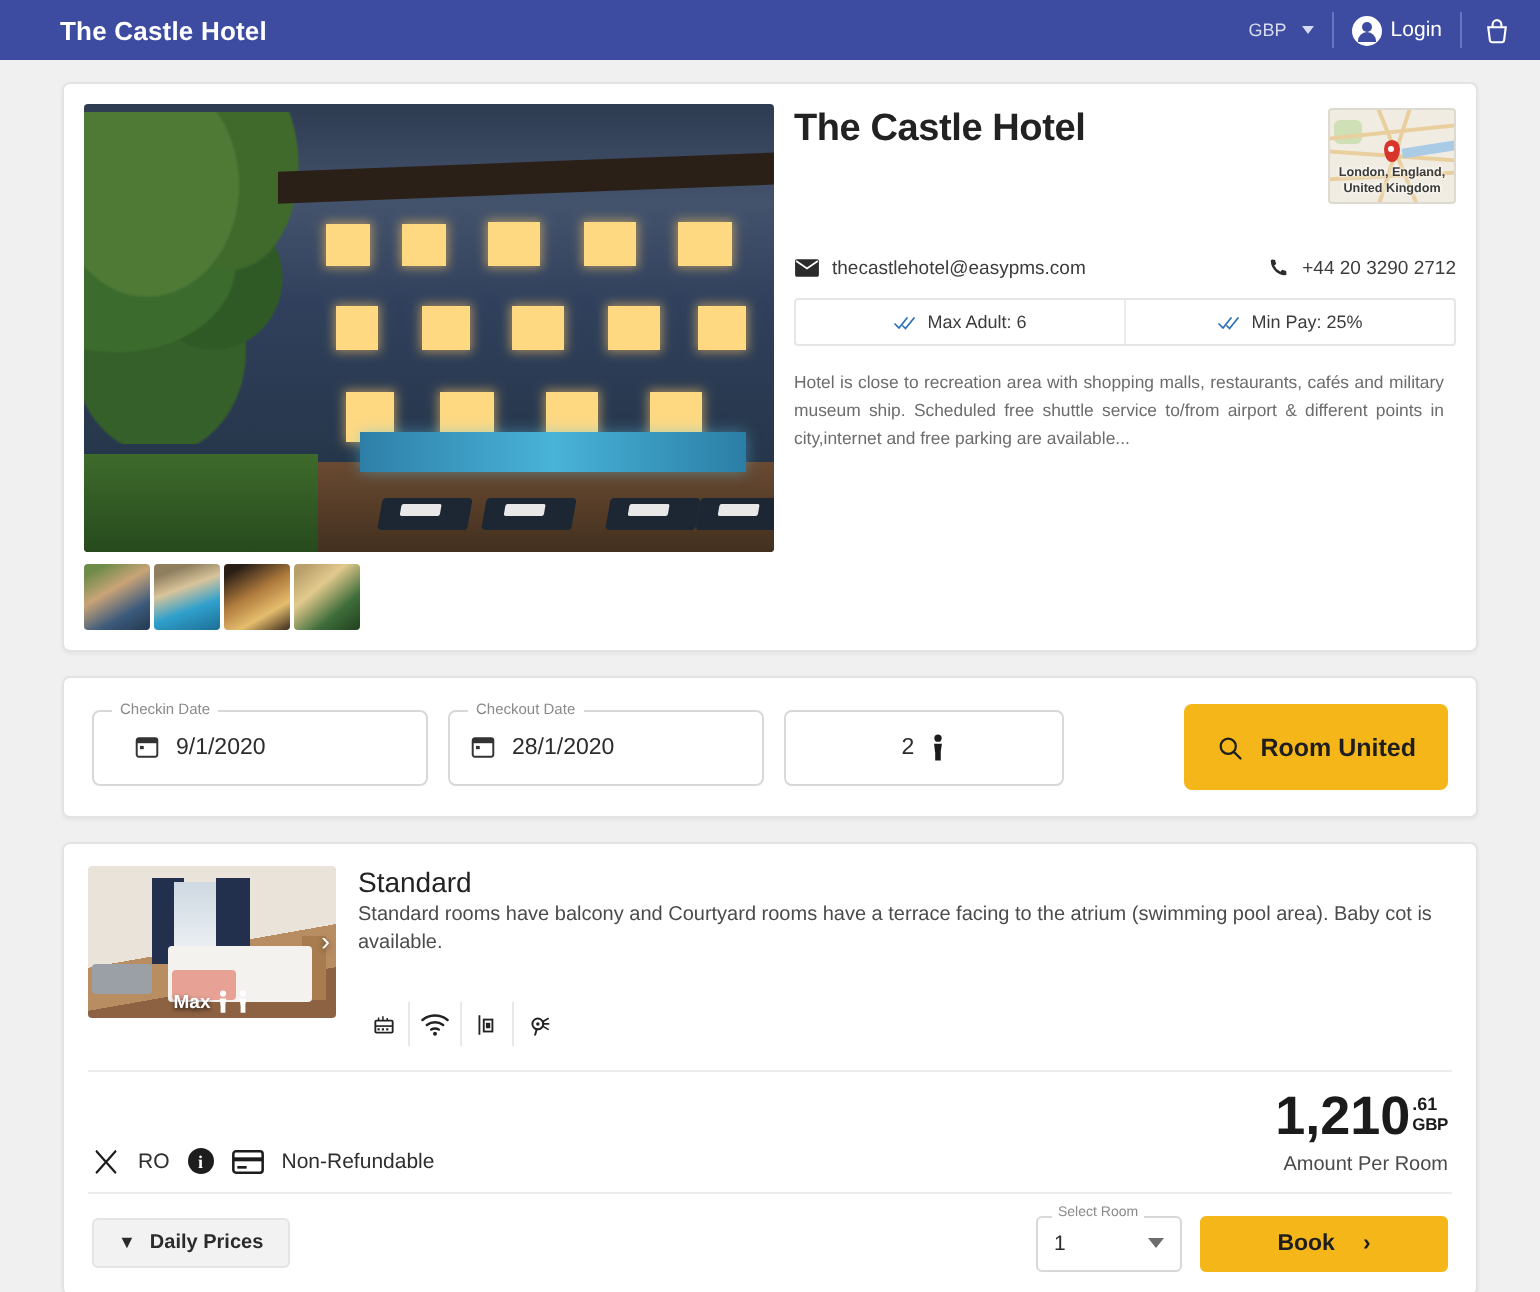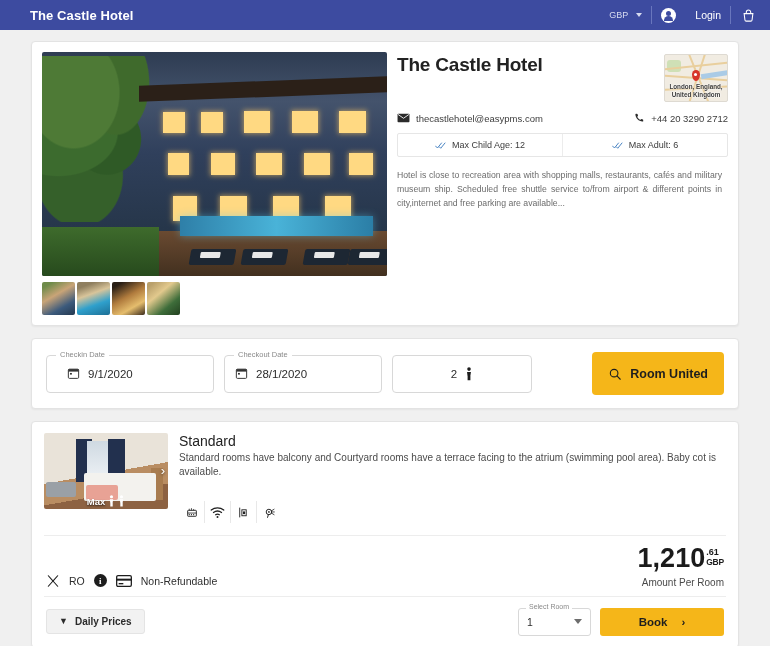--- a/index.html
+++ b/index.html
@@ -27,21 +27,21 @@
     font-size: 9px; color: #d7dbf0; padding-right: 9px;
   }
   .caret-d {
     width: 0; height: 0;
     border-left: 3.5px solid transparent;
     border-right: 3.5px solid transparent;
     border-top: 4px solid #d7dbf0;
   }
   .divider-v { width: 1px; height: 18px; background: #6976bd; }
   .login {
-    display: flex; align-items: center; gap: 19px;
+    display: flex; align-items: center; gap: 4px;
     font-size: 10.5px; padding: 0 9px; color: #fff;
   }
   .acct-icon {
     width: 15px; height: 15px; border-radius: 50%;
     background: #fff; position: relative; flex: none;
   }
   .acct-icon::before {
     content: ""; position: absolute; width: 5px; height: 5px;
     border-radius: 50%; background: #3d4ba0; left: 5px; top: 3px;
   }
@@ -154,21 +154,21 @@
     width: 3px; height: 3px; border-radius: 50%; background: #fff;
   }
   .map-label {
     position: absolute; left: 0; right: 0; bottom: 2px;
     font-size: 6.3px; font-weight: 700; color: #3b3b3b;
     text-align: center; line-height: 1.25;
     text-shadow: 0 0 2px #fff, 0 0 2px #fff;
   }
 
   .contact-row {
-    display: flex; align-items: center; margin-top: 10px; font-size: 9.5px; color: #3c3c3c;
+    display: flex; align-items: center; margin-top: 26px; font-size: 9.5px; color: #3c3c3c;
   }
   .contact-item { display: flex; align-items: center; gap: 6px; }
   .contact-row .phone { margin-left: auto; }
 
   .feature-bar {
     display: flex; margin-top: 9px;
     border: 1px solid #e6e6e6; border-radius: 2px; overflow: hidden;
   }
   .feature {
     flex: 1; display: flex; align-items: center; justify-content: center; gap: 4px;
@@ -416,27 +416,27 @@
         </svg>
         <span>+44 20 3290 2712</span>
       </div>
     </div>
 
     <div class="feature-bar">
       <div class="feature">
         <svg width="13" height="9" viewBox="0 0 26 14">
           <path d="M1 8l4 4 8-10M9 10l2.5 2.5L20 2" fill="none" stroke="#2b6fb8" stroke-width="1.7" stroke-linecap="round"></path>
         </svg>
-        <span>Max Child Age: 12</span>
+        <span>Max Adult: 6</span>
       </div>
       <div class="feature">
         <svg width="13" height="9" viewBox="0 0 26 14">
           <path d="M1 8l4 4 8-10M9 10l2.5 2.5L20 2" fill="none" stroke="#2b6fb8" stroke-width="1.7" stroke-linecap="round"></path>
         </svg>
-        <span>Max Adult: 6</span>
+        <span>Min Pay: 25%</span>
       </div>
     </div>
 
     <div class="hotel-desc">Hotel is close to recreation area with shopping malls, restaurants, cafés and military museum ship. Scheduled free shuttle service to/from airport &amp; different points in city,internet and free parking are available...</div>
   </div>
 </div>
 
 <div class="card search-card">
   <div class="field f-checkin">
     <span class="legend">Checkin Date</span>

